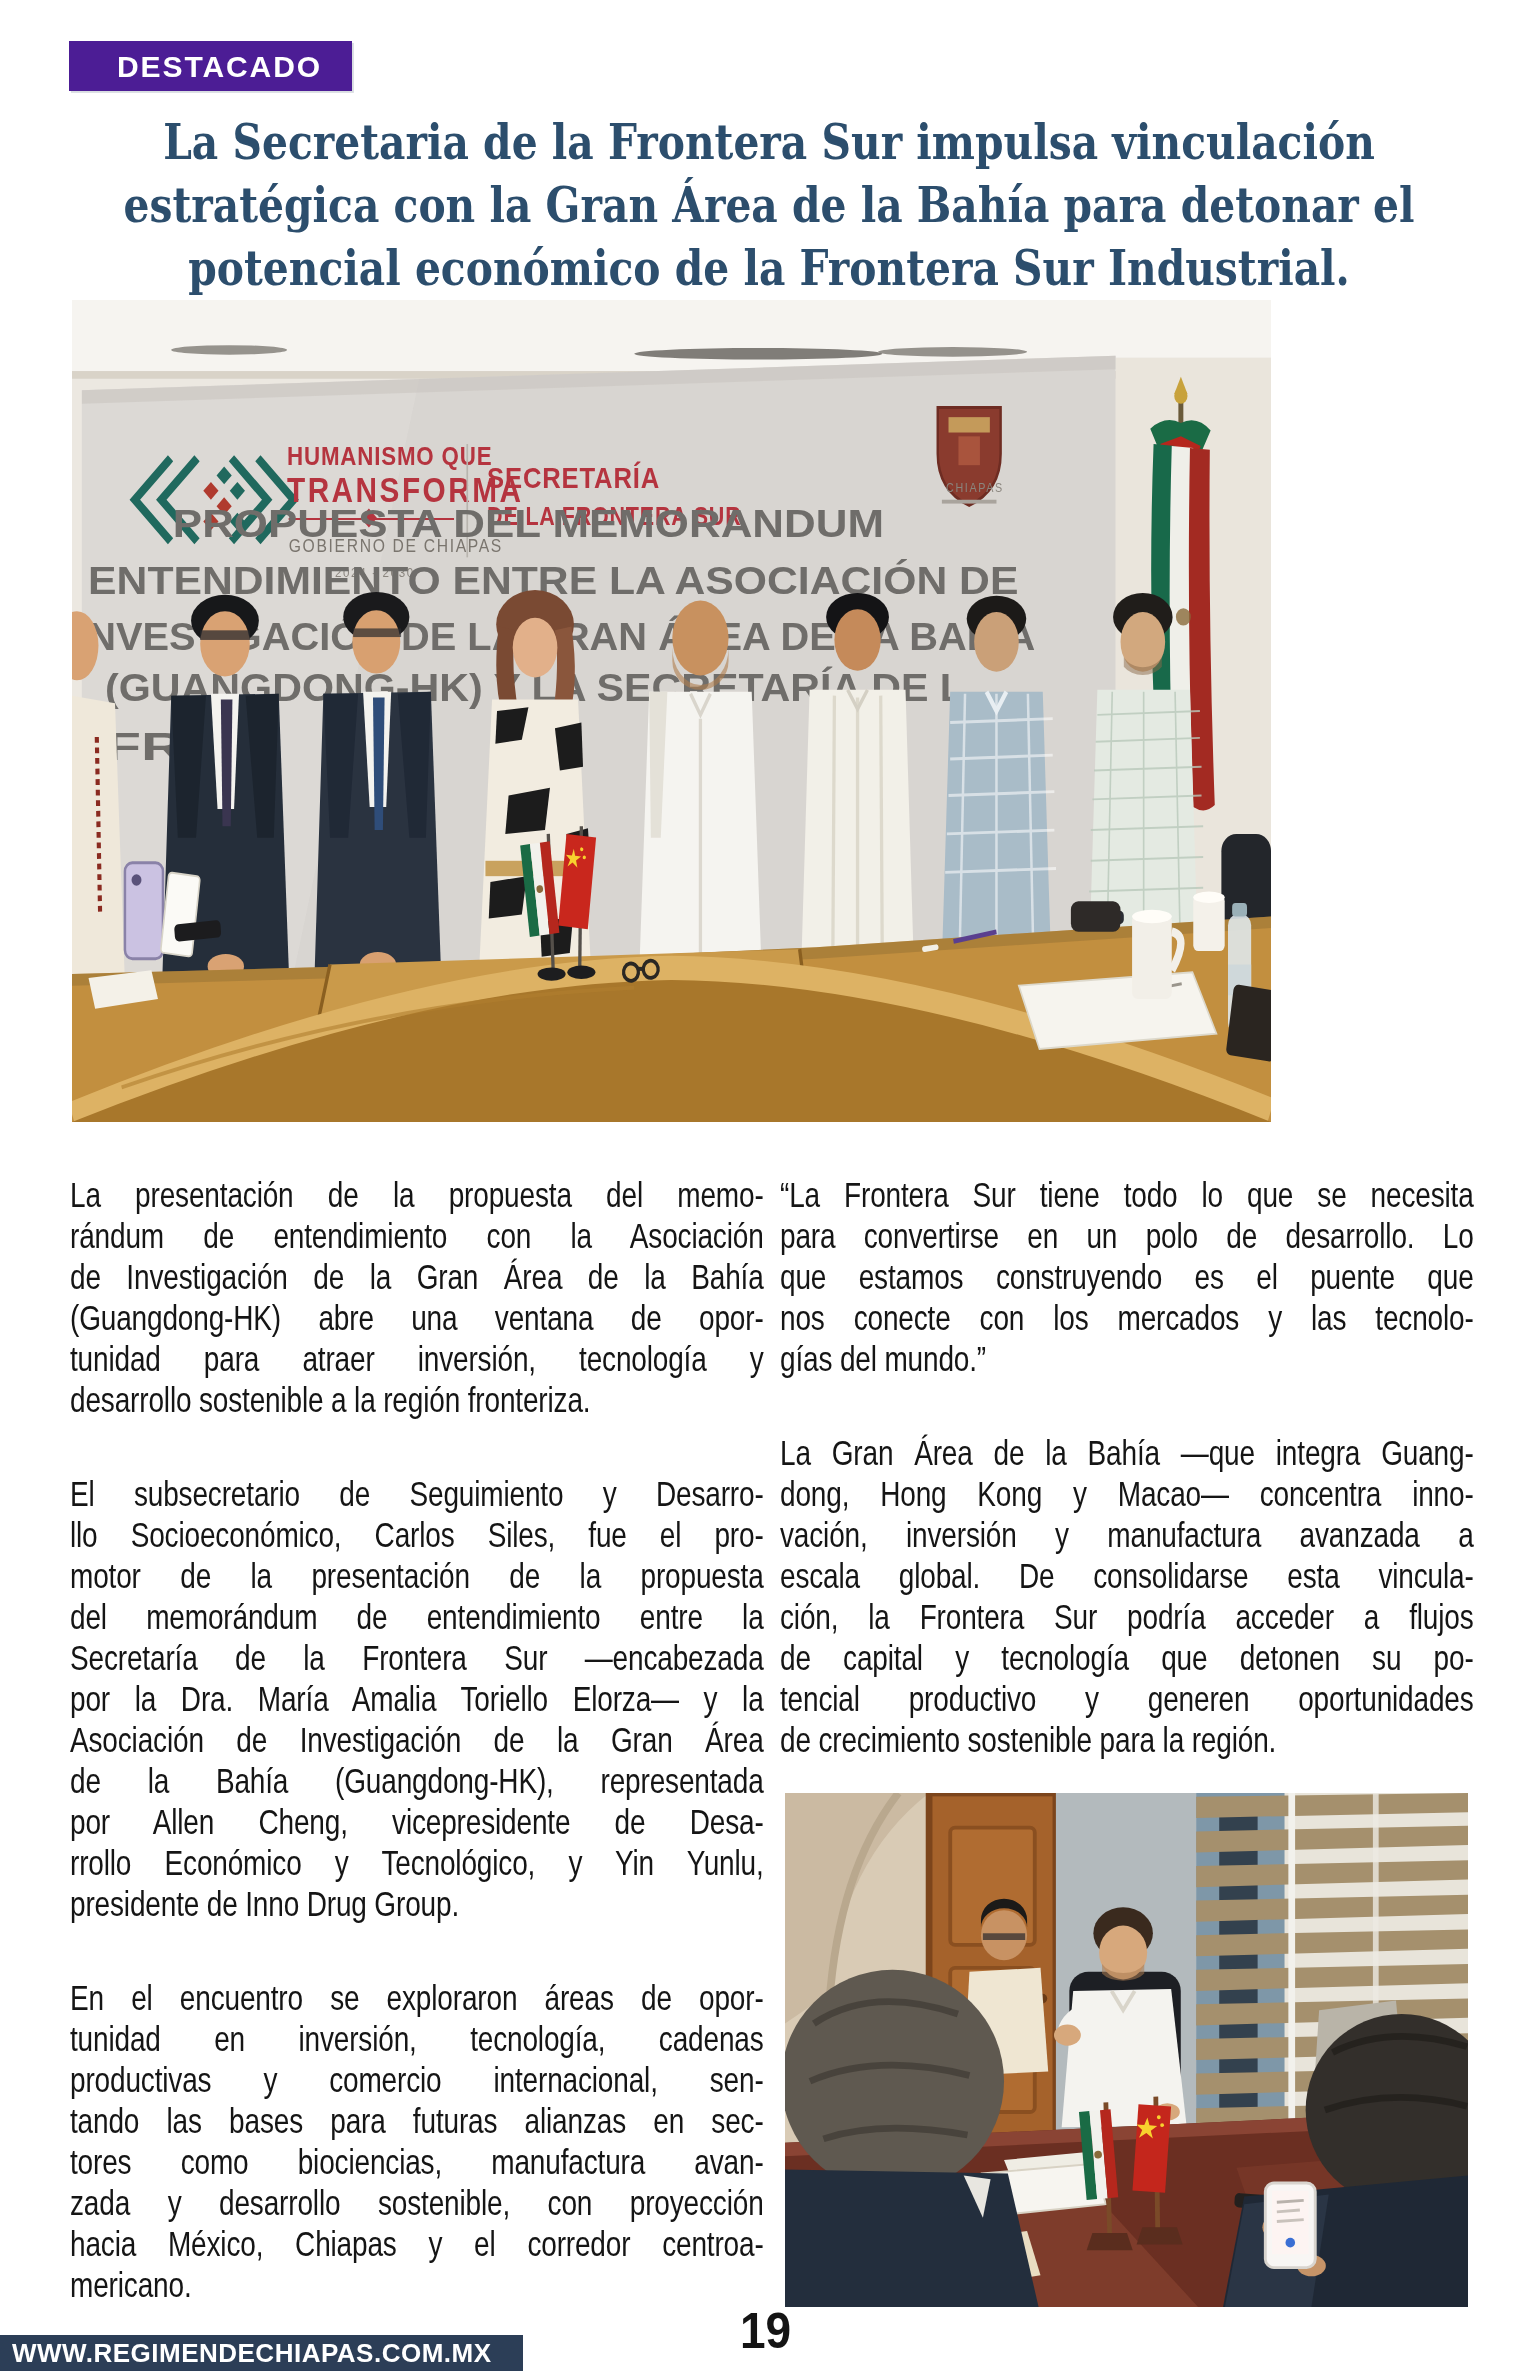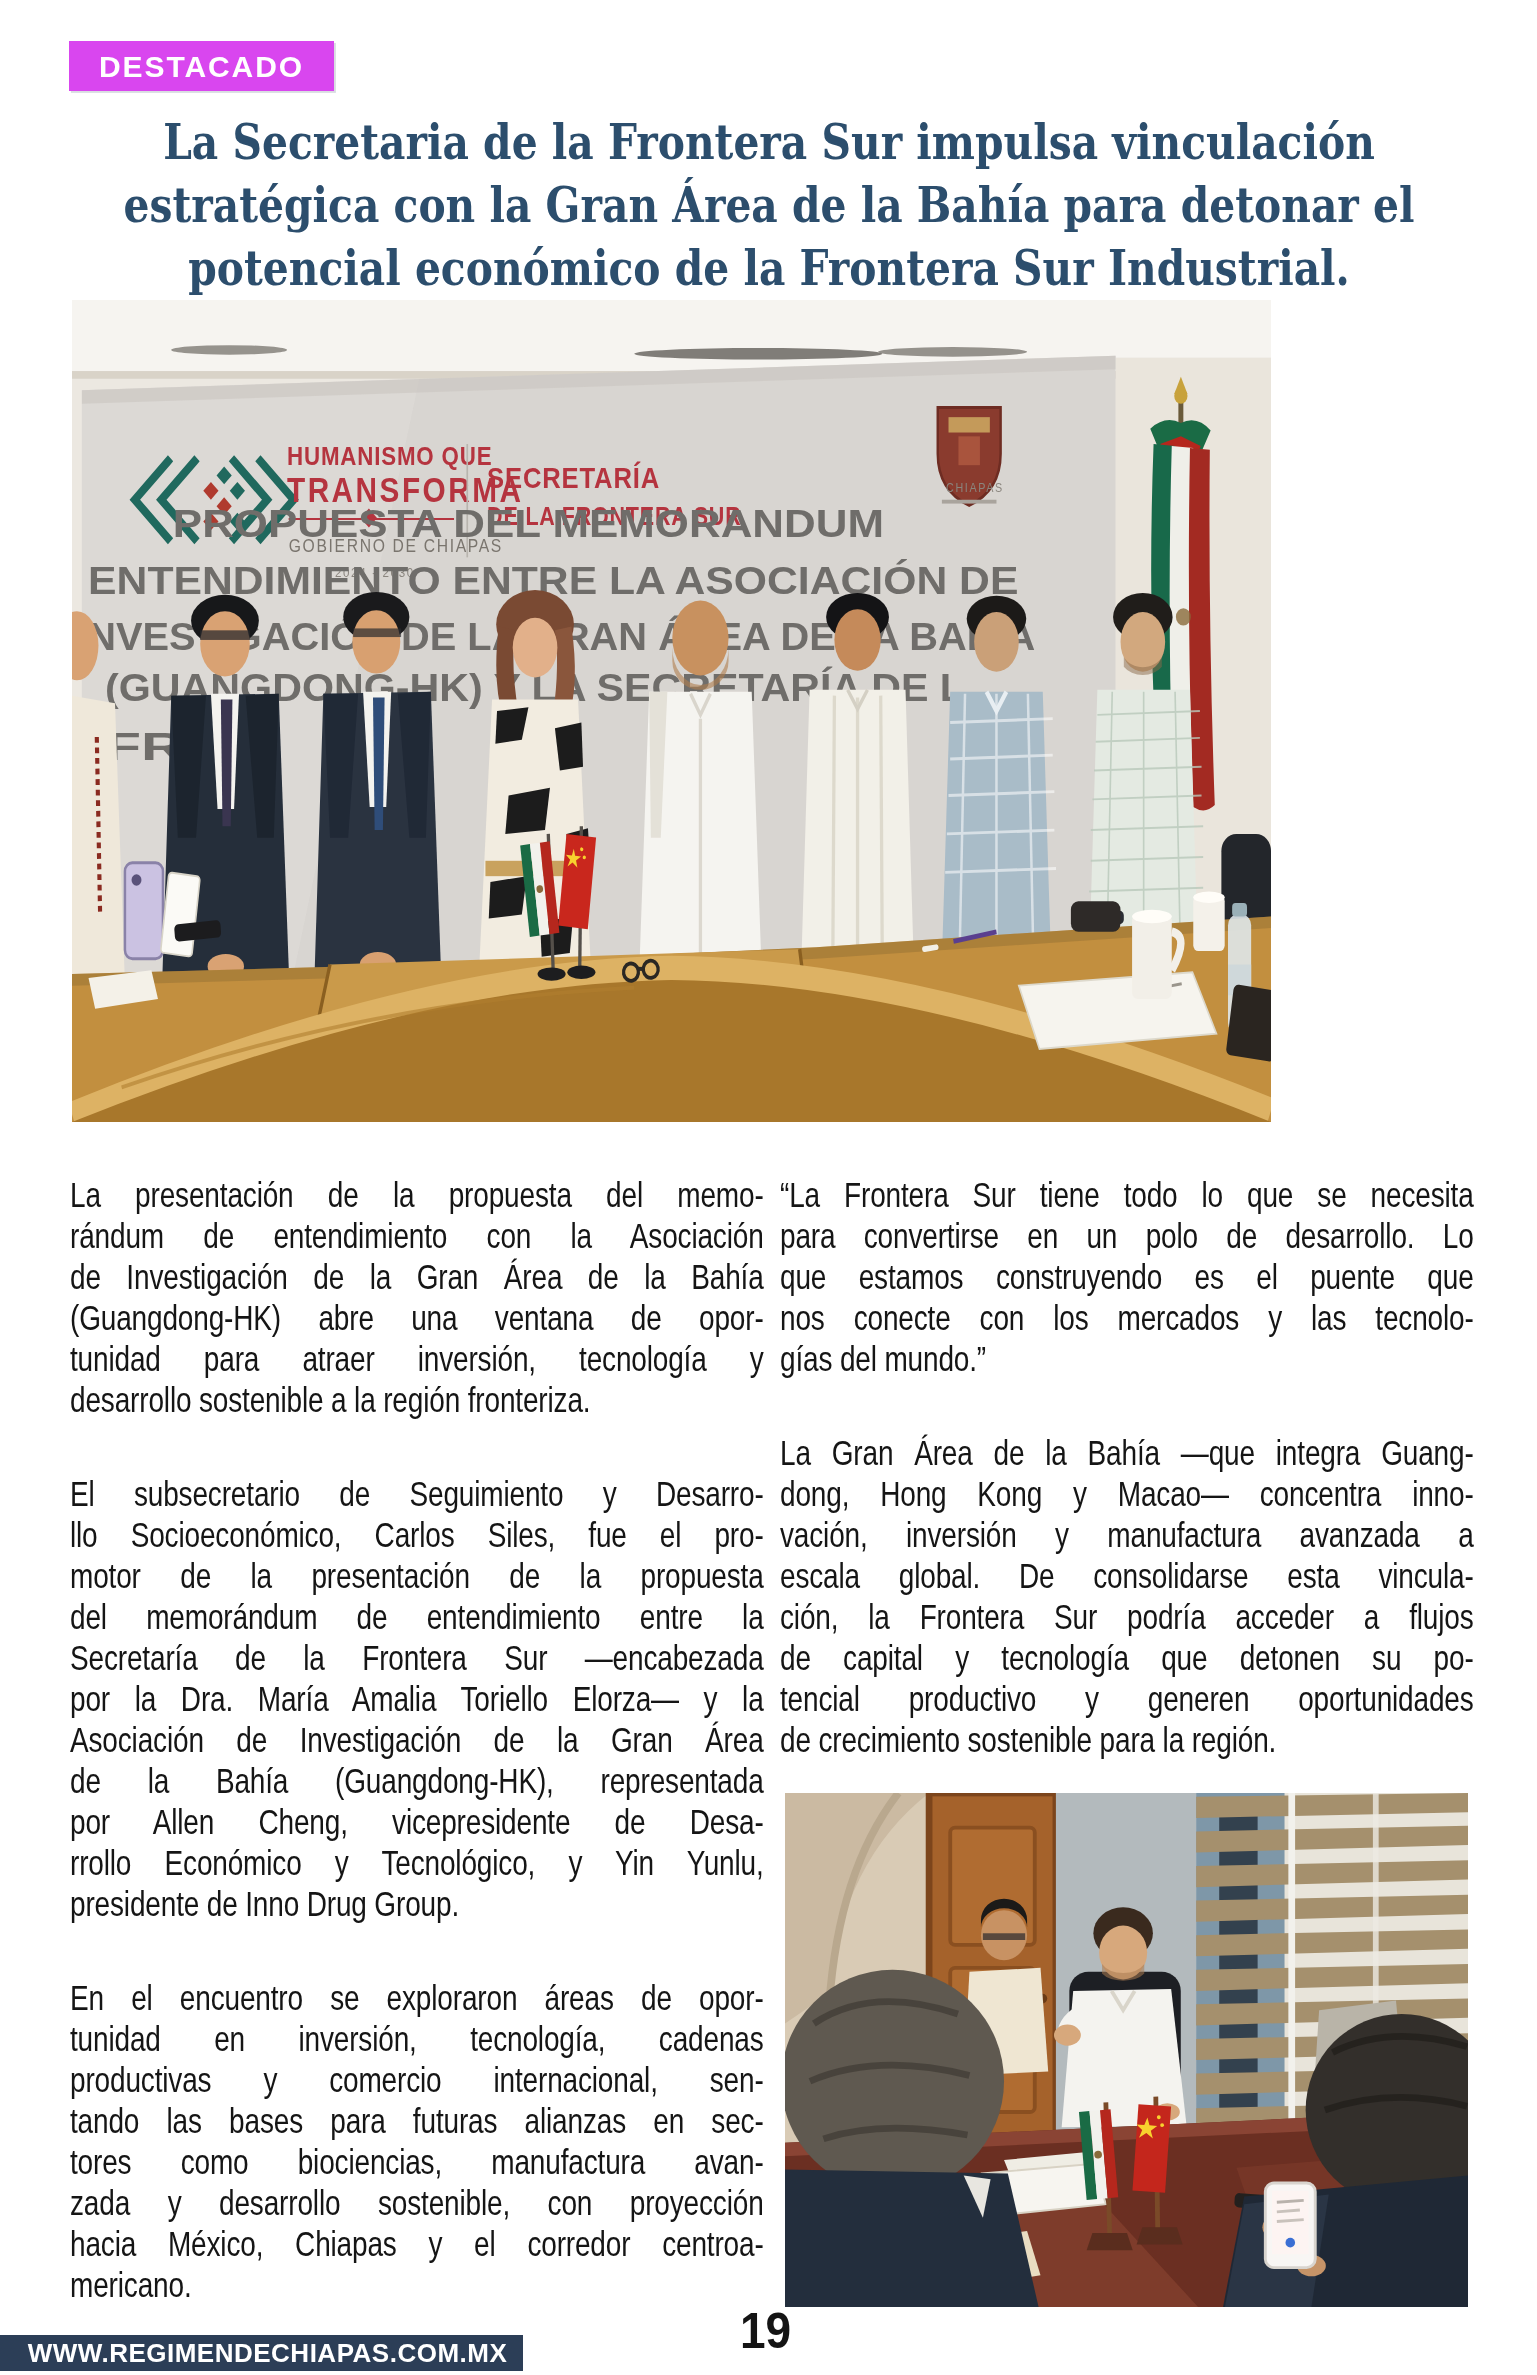--- a/index.html
+++ b/index.html
@@ -3,23 +3,24 @@
 <meta charset="utf-8">
 <style>
   html,body{margin:0;padding:0;}
   body{
     width:1537px;height:2376px;position:relative;background:#ffffff;
     font-family:"Liberation Sans",sans-serif;overflow:hidden;
   }
   
   .badge{
     position:absolute;left:69px;top:41px;width:265px;height:50px;
-    background:#d946ef;color:#fff;font-weight:bold;font-size:30px;
+    background:#4c1d95;color:#fff;font-weight:bold;font-size:30px;
     letter-spacing:1.9px;text-align:center;line-height:51px;
     box-shadow:1.9px 1.9px 0 #d9dde1;
+    padding-left:18px;
   }
   
   .headline{
     position:absolute;top:111px;left:-135px;width:1808px;
     transform:scaleX(0.85);transform-origin:50% 0;
     text-align:center;font-family:"DejaVu Serif","Liberation Serif",serif;
     font-weight:bold;font-size:48px;line-height:63px;color:#2c4e6d;
   }
   
   .photo1{position:absolute;left:72px;top:300px;width:1199px;height:822px;}
@@ -33,21 +34,21 @@
     width:867px;transform:scaleX(0.8);transform-origin:0 0;
     font-size:35px;line-height:41px;color:#151515;letter-spacing:-0.2px;
   }
   .para + .para{margin-top:53px;}
   .para .ln{text-align:justify;text-align-last:justify;}
   .para .ln.last{text-align-last:left;}
   
   .footer-bar{
     position:absolute;left:0;top:2335px;width:523px;height:36px;
     background:#2c3e57;color:#fff;font-weight:bold;font-size:26px;
-    line-height:37px;text-align:center;padding-left:12px;box-sizing:border-box;
+    line-height:37px;padding-left:12px;box-sizing:border-box;
     letter-spacing:0.5px;
   }
   .page-number{
     position:absolute;left:740px;top:2302px;font-size:50px;font-weight:bold;
     color:#141414;transform:scaleX(0.92);transform-origin:0 0;
   }
 </style>
 </head>
 <body>
 

